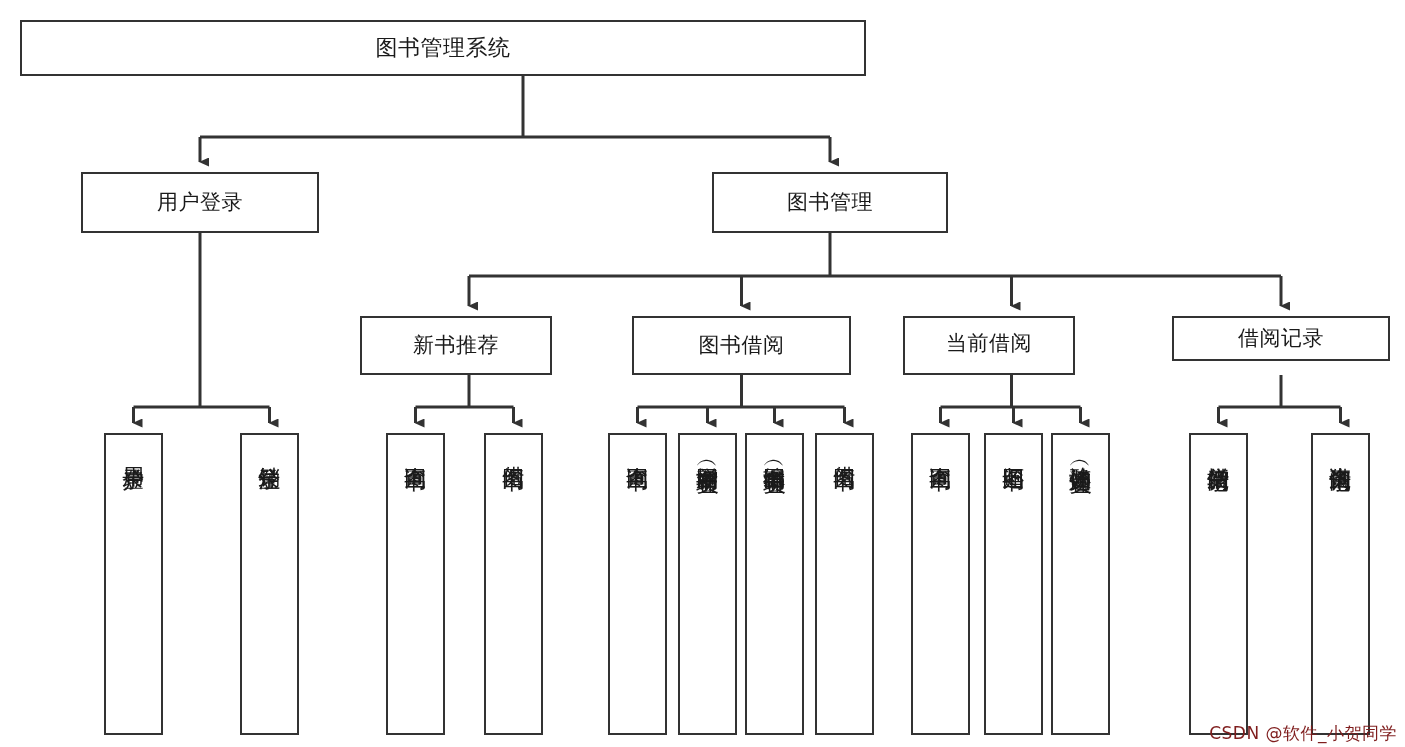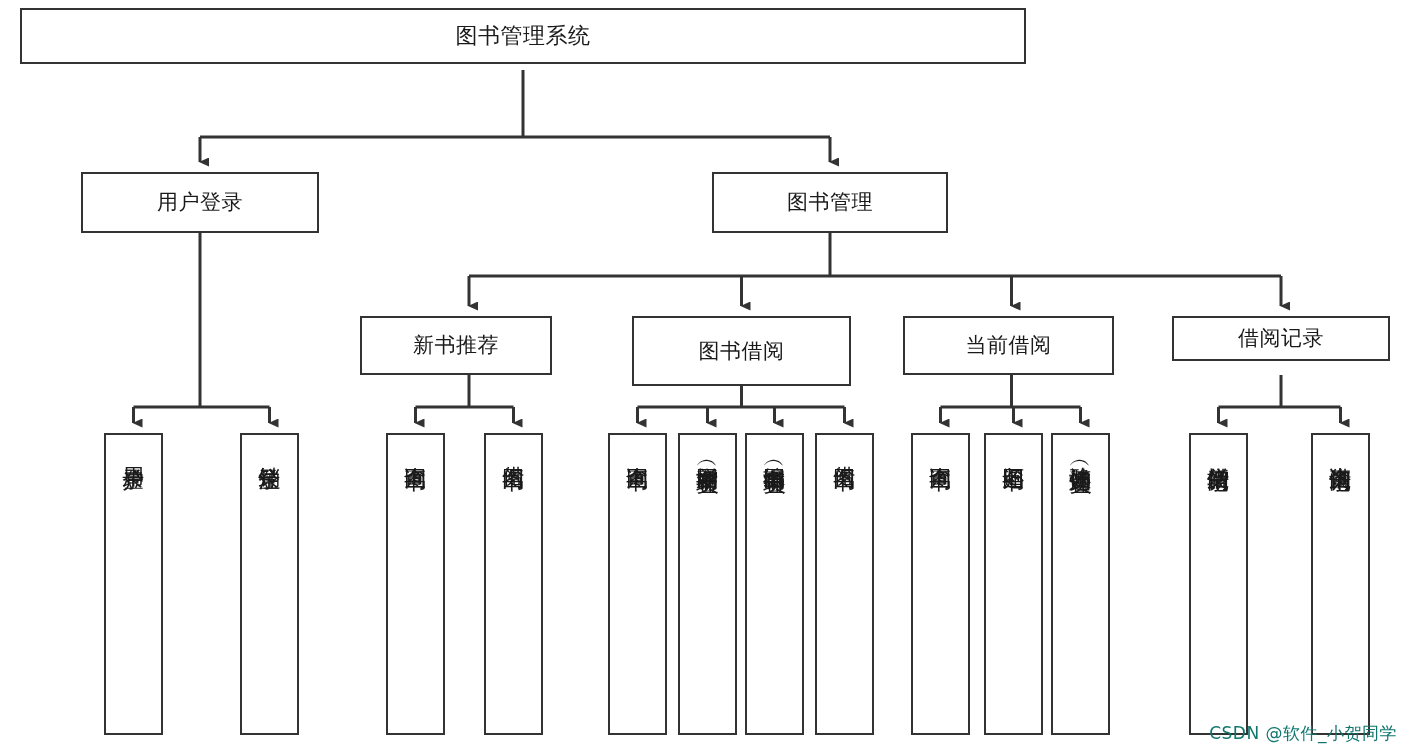--- a/index.html
+++ b/index.html
@@ -63,21 +63,21 @@
     line-height: 1.06;
     letter-spacing: 1px;
     white-space: nowrap;
     height: auto;
   }
   #watermark {
     position: absolute;
     right: 8px;
     bottom: 2px;
     font-size: 17px;
-    color: #0f766e;
+    color: #7f1d1d;
     letter-spacing: 0.5px;
     white-space: nowrap;
     z-index: 5;
     font-family: "DejaVu Sans", "Liberation Sans", sans-serif;
   }
 </style>
 </head>
 <body>
 
 <div id="canvas">
@@ -119,36 +119,36 @@
         <line x1="1013.5" y1="407" x2="1013.5" y2="423" marker-end="url(#arrowhead)"></line>
         <line x1="1080.5" y1="407" x2="1080.5" y2="423" marker-end="url(#arrowhead)"></line>
         <line x1="1281" y1="375" x2="1281" y2="407"></line>
         <line x1="1218.5" y1="407" x2="1340.5" y2="407"></line>
         <line x1="1218.5" y1="407" x2="1218.5" y2="423" marker-end="url(#arrowhead)"></line>
         <line x1="1340.5" y1="407" x2="1340.5" y2="423" marker-end="url(#arrowhead)"></line>
       </g>
   </svg>
 
   <div id="nodes-layer">
-      <div class="node horiz root" style="left: 20px; top: 8px; width: 1006px; height: 56px;">
+      <div class="node horiz root" style="left: 20px; top: 20px; width: 846px; height: 56px;">
         <span class="label">图书管理系统</span>
       </div>
       <div class="node horiz" style="left: 81px; top: 172px; width: 238px; height: 61px;">
         <span class="label">用户登录</span>
       </div>
       <div class="node horiz" style="left: 712px; top: 172px; width: 236px; height: 61px;">
         <span class="label">图书管理</span>
       </div>
       <div class="node horiz" style="left: 360px; top: 316px; width: 192px; height: 59px;">
         <span class="label">新书推荐</span>
       </div>
-      <div class="node horiz" style="left: 632px; top: 316px; width: 219px; height: 70px;">
+      <div class="node horiz" style="left: 632px; top: 316px; width: 219px; height: 59px;">
         <span class="label">图书借阅</span>
       </div>
-      <div class="node horiz" style="left: 903px; top: 316px; width: 211px; height: 59px;">
+      <div class="node horiz" style="left: 903px; top: 316px; width: 172px; height: 59px; font-family: Liberation Mono, monospace;">
         <span class="label">当前借阅</span>
       </div>
       <div class="node horiz" style="left: 1172px; top: 316px; width: 218px; height: 45px;">
         <span class="label">借阅记录</span>
       </div>
       <div class="node vert" style="left: 104px; top: 433px; width: 59px; height: 302px;">
         <span class="label">用户登录</span>
       </div>
       <div class="node vert" style="left: 240px; top: 433px; width: 59px; height: 302px;">
         <span class="label">注销登录</span>

